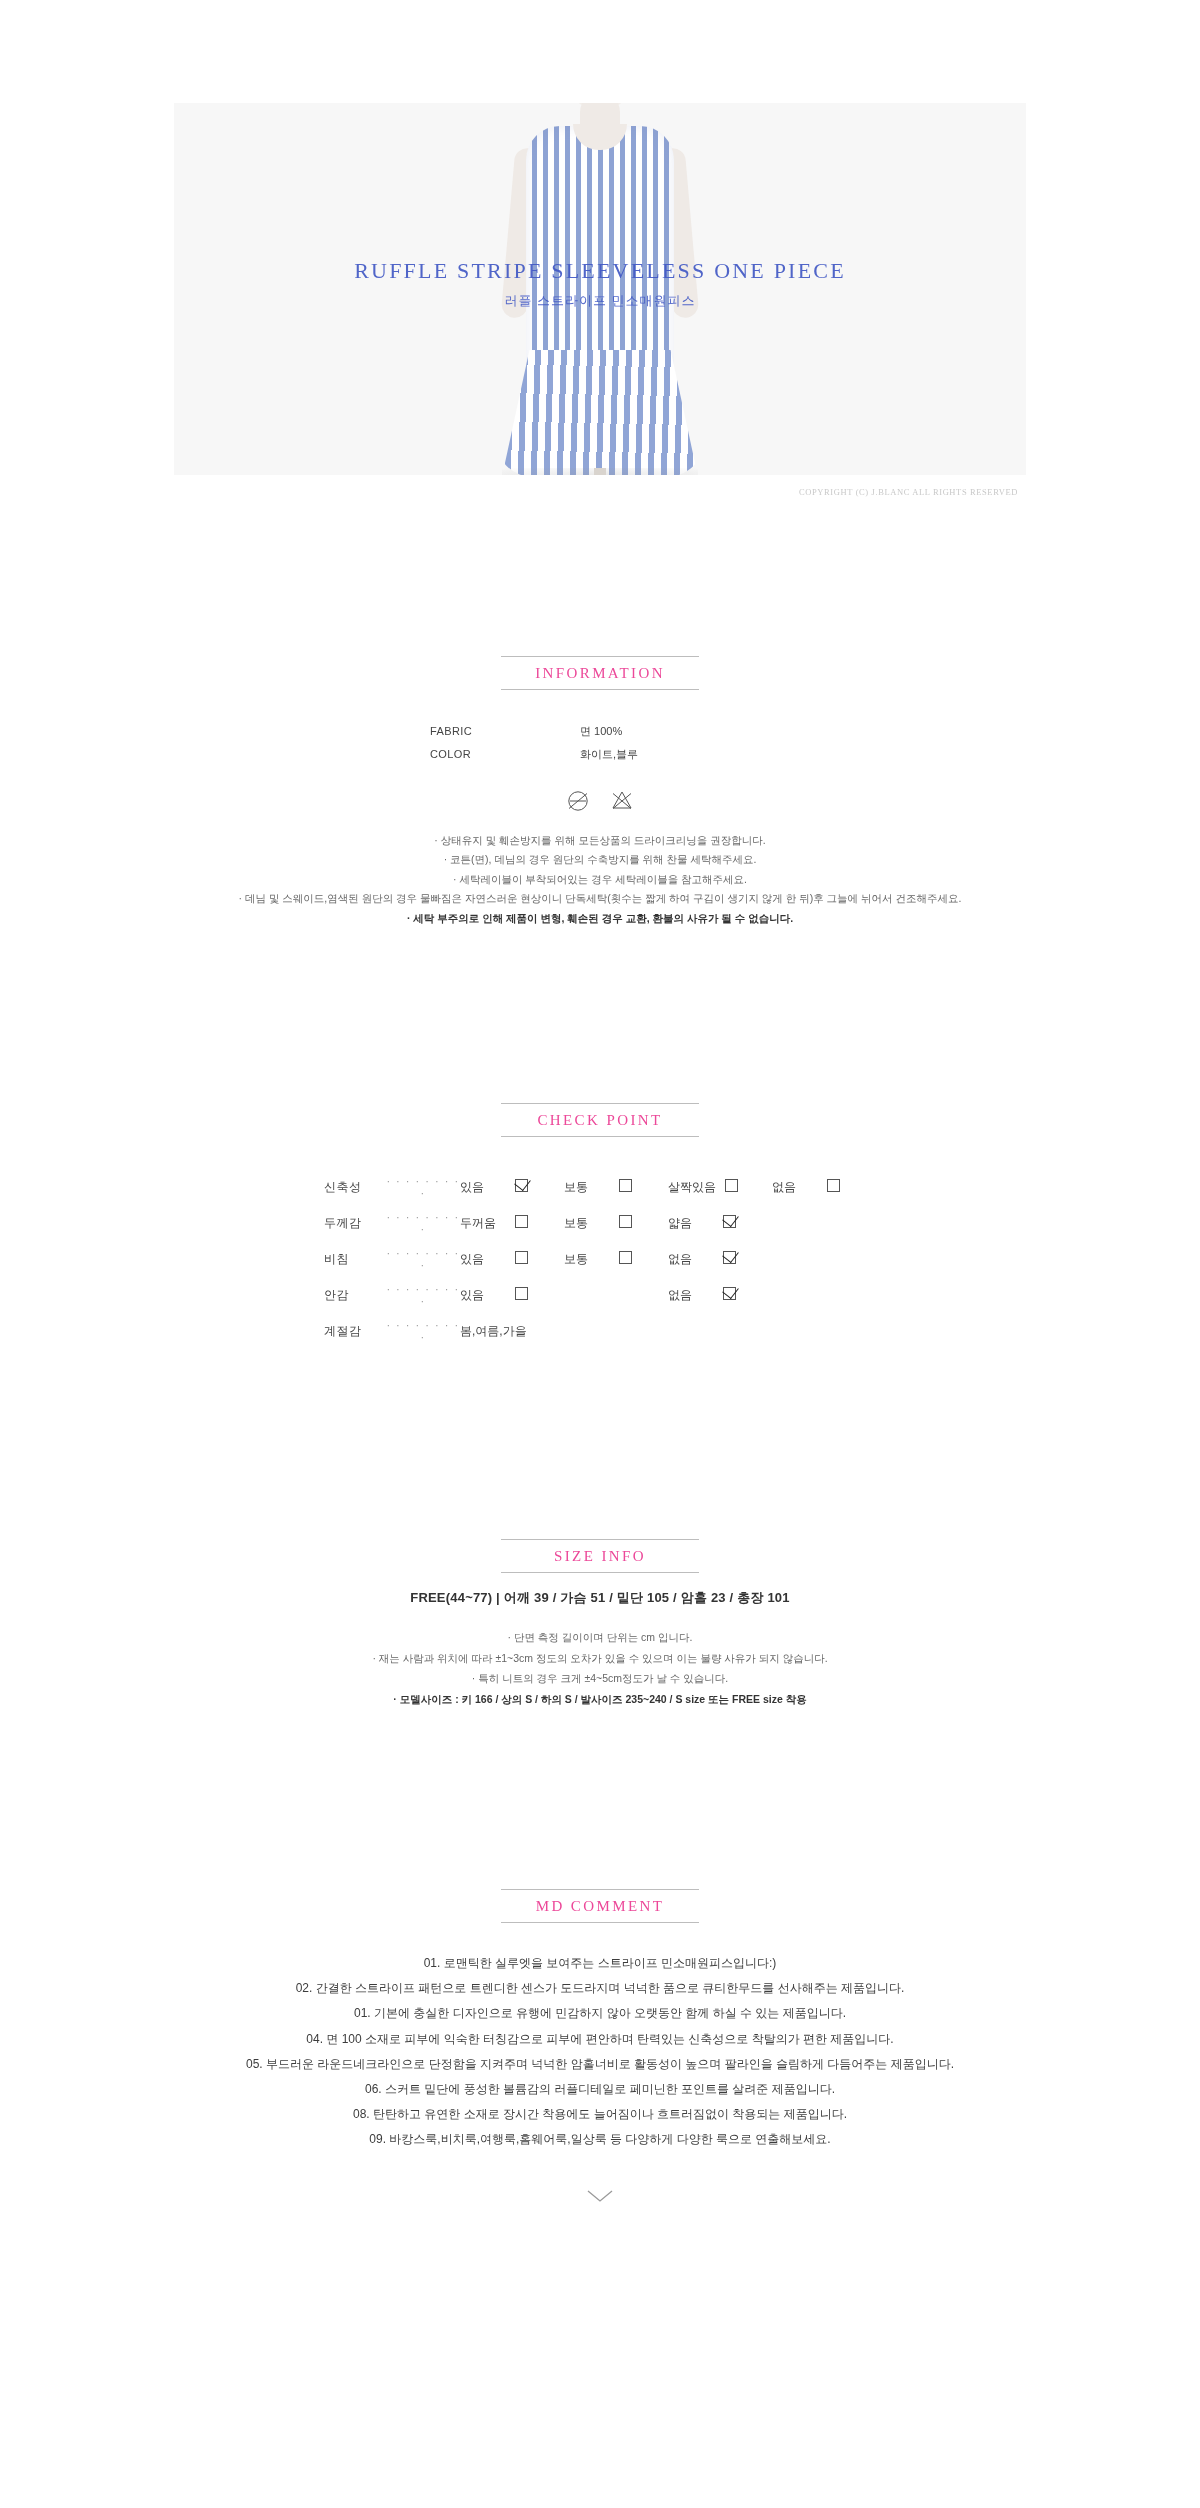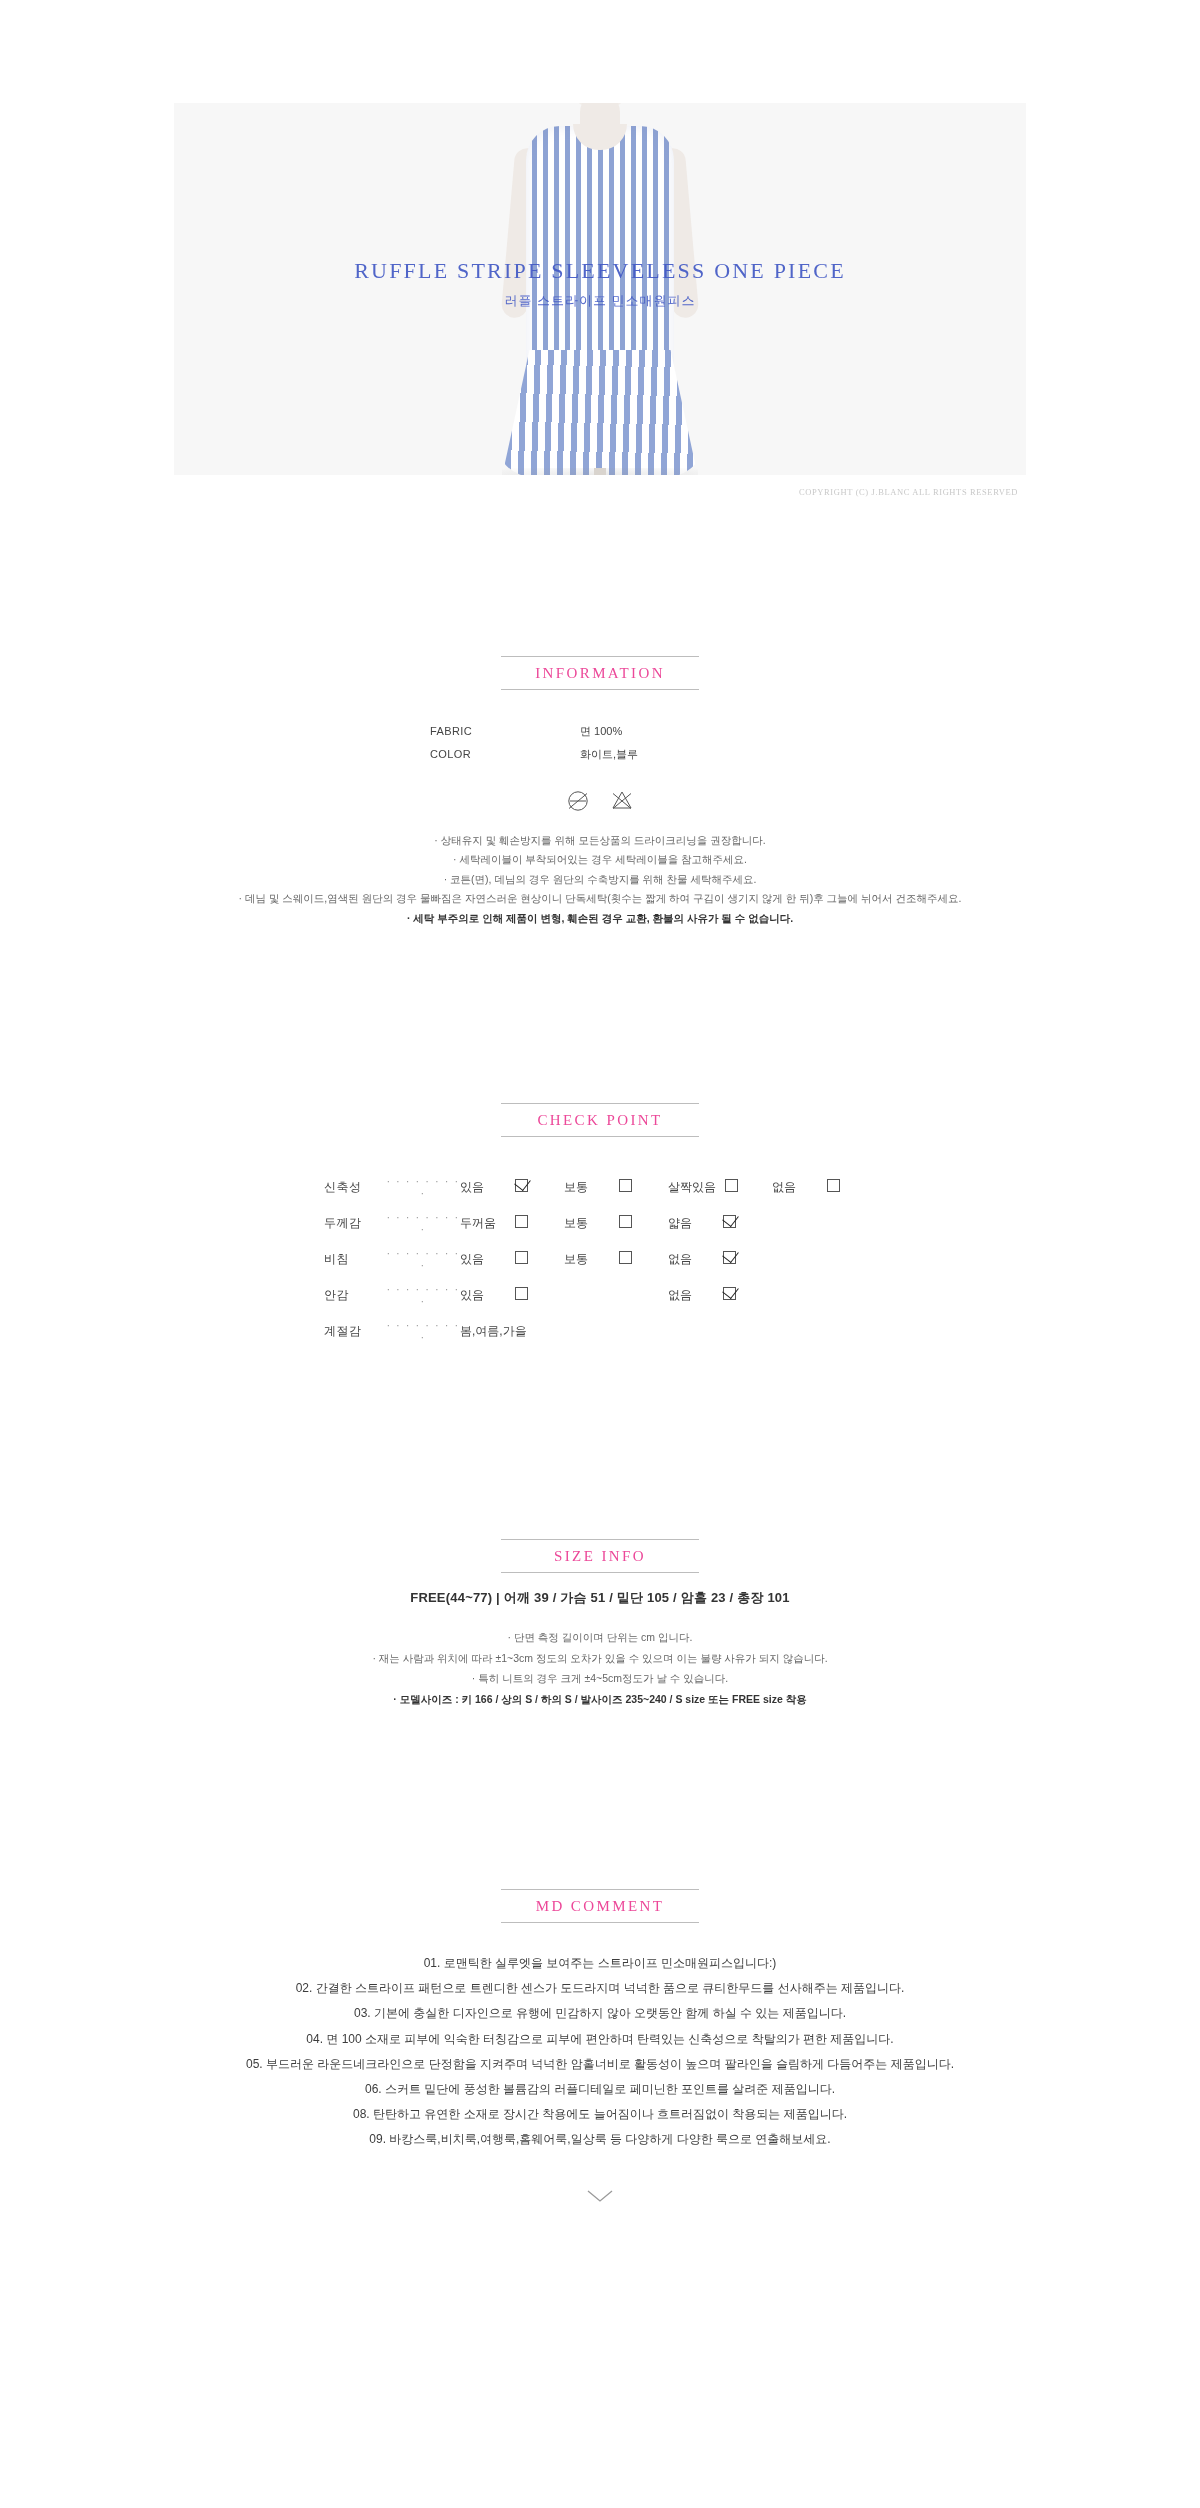--- a/index.html
+++ b/index.html
@@ -345,22 +345,22 @@
         <svg width="26" height="24" viewBox="0 0 26 24">
           <polygon points="13,3 22,19 4,19" fill="none" stroke="#555" stroke-width="1"></polygon>
           <line x1="4" y1="19.5" x2="22" y2="4.5" stroke="#555" stroke-width="1"></line>
           <line x1="4" y1="4.5" x2="22" y2="19.5" stroke="#555" stroke-width="1"></line>
         </svg>
       </span>
     </div>
 
     <div class="wash-notes">
       <div>· 상태유지 및 훼손방지를 위해 모든상품의 드라이크리닝을 권장합니다.</div>
+      <div>· 코튼(면), 데님의 경우 원단의 수축방지를 위해 찬물 세탁해주세요.</div>
       <div>· 세탁레이블이 부착되어있는 경우 세탁레이블을 참고해주세요.</div>
-      <div>· 코튼(면), 데님의 경우 원단의 수축방지를 위해 찬물 세탁해주세요.</div>
       <div>· 데님 및 스웨이드,염색된 원단의 경우 물빠짐은 자연스러운 현상이니 단독세탁(횟수는 짧게 하여 구김이 생기지 않게 한 뒤)후 그늘에 뉘어서 건조해주세요.</div>
       <div class="strong">· 세탁 부주의로 인해 제품이 변형, 훼손된 경우 교환, 환불의 사유가 될 수 없습니다.</div>
     </div>
   </div>
 
   <div class="checkpoint">
     <div class="sec-head">CHECK POINT</div>
 
     <table class="cp-table">
       <tbody>
@@ -454,21 +454,21 @@
       <div>· 특히 니트의 경우 크게 ±4~5cm정도가 날 수 있습니다.</div>
       <div class="strong">· 모델사이즈 : 키 166 / 상의 S / 하의 S / 발사이즈 235~240 / S size 또는 FREE size 착용</div>
     </div>
   </div>
 
   <div class="mdcomment">
     <div class="sec-head">MD COMMENT</div>
     <div class="md-list">
       <div>01. 로맨틱한 실루엣을 보여주는 스트라이프 민소매원피스입니다:)</div>
       <div>02. 간결한 스트라이프 패턴으로 트렌디한 센스가 도드라지며 넉넉한 품으로 큐티한무드를 선사해주는 제품입니다.</div>
-      <div>03. 기본에 충실한 디자인으로 유행에 민감하지 않아 오랫동안 함께 하실 수 있는 제품입니다.</div>
+      <div>01. 기본에 충실한 디자인으로 유행에 민감하지 않아 오랫동안 함께 하실 수 있는 제품입니다.</div>
       <div>04. 면 100 소재로 피부에 익숙한 터칭감으로 피부에 편안하며 탄력있는 신축성으로 착탈의가 편한 제품입니다.</div>
       <div>05. 부드러운 라운드네크라인으로 단정함을 지켜주며 넉넉한 암홀너비로 활동성이 높으며 팔라인을 슬림하게 다듬어주는 제품입니다.</div>
       <div>06. 스커트 밑단에 풍성한 볼륨감의 러플디테일로 페미닌한 포인트를 살려준 제품입니다.</div>
       <div>08. 탄탄하고 유연한 소재로 장시간 착용에도 늘어짐이나 흐트러짐없이 착용되는 제품입니다.</div>
       <div>09. 바캉스룩,비치룩,여행룩,홈웨어룩,일상룩 등 다양하게 다양한 룩으로 연출해보세요.</div>
     </div>
   </div>
 
   <div class="scroll-arrow">
     <span>

